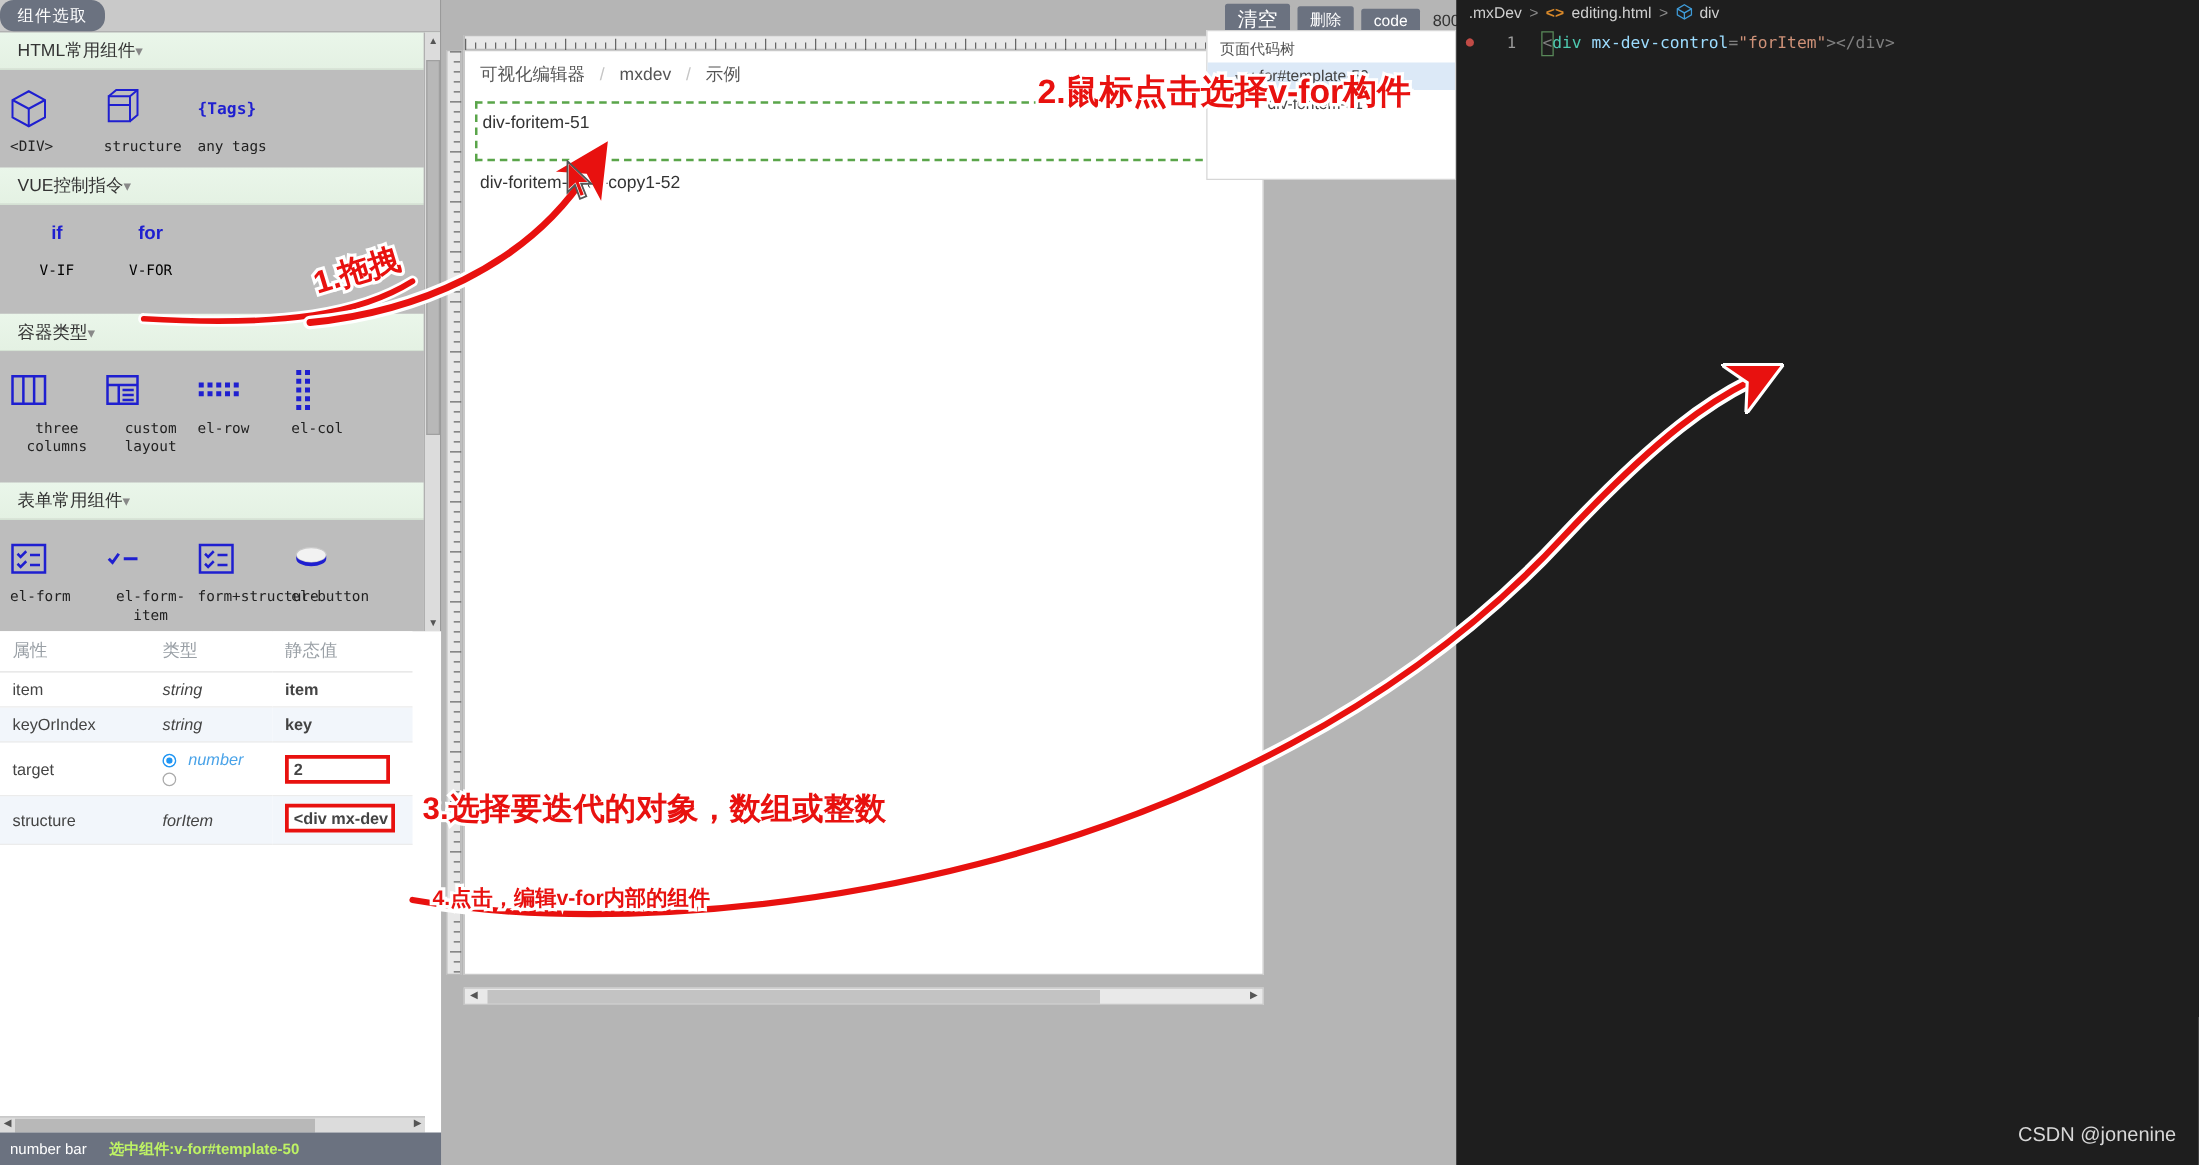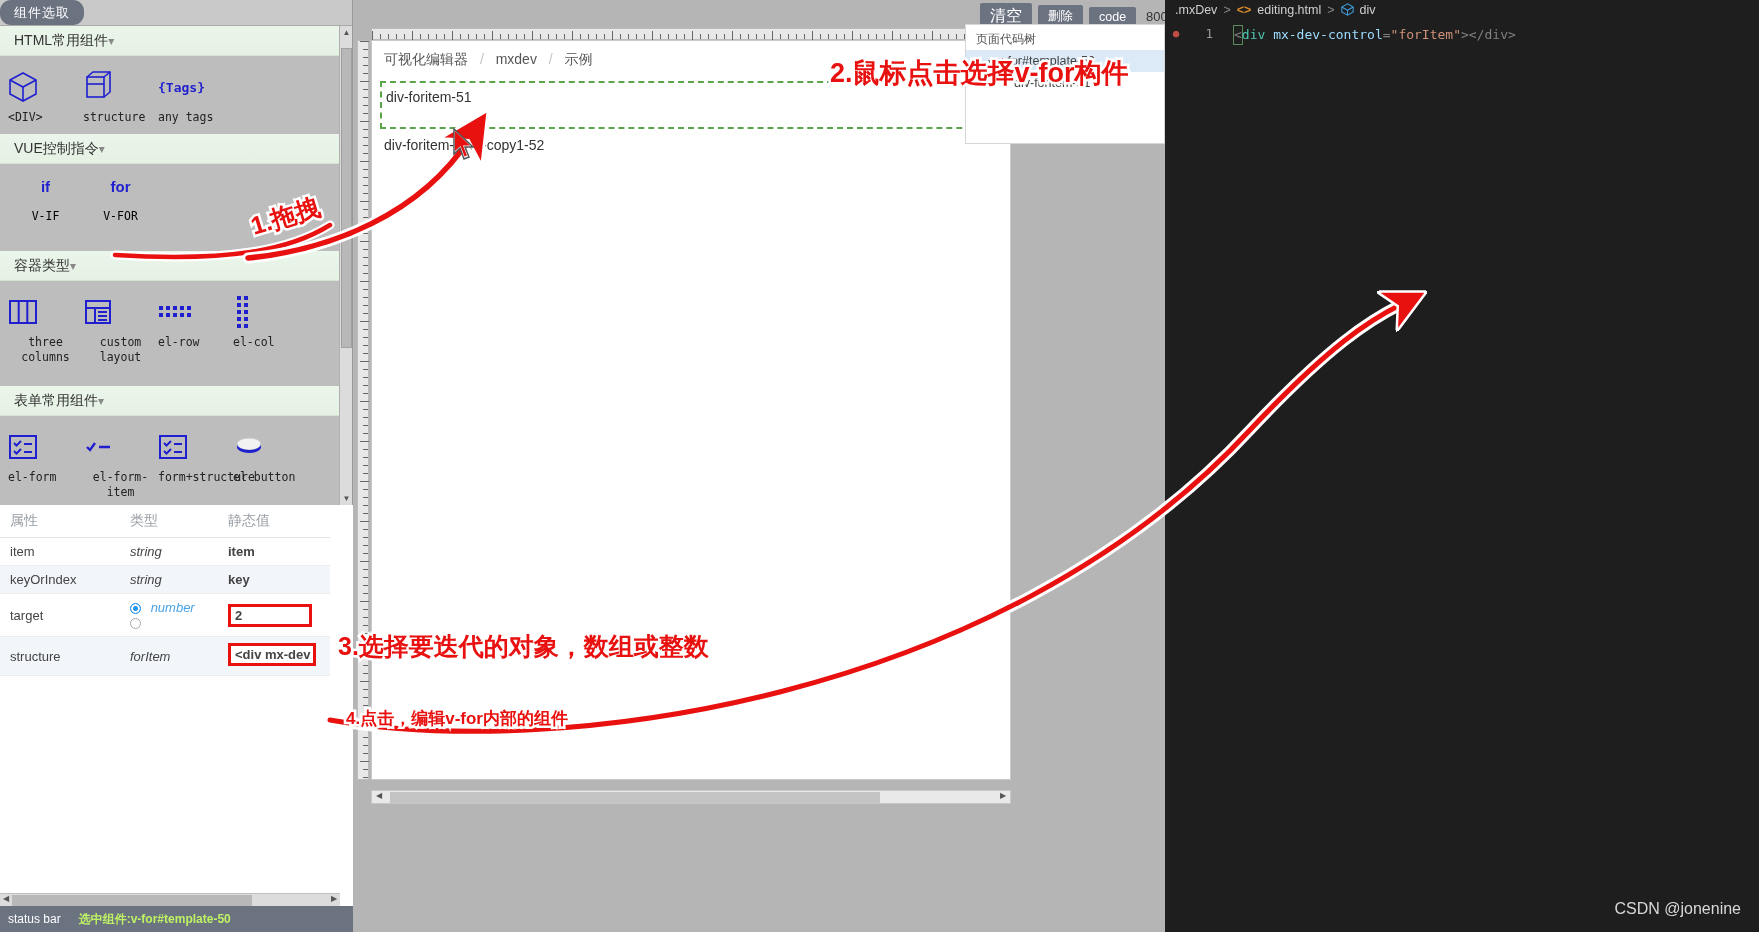--- a/index.html
+++ b/index.html
@@ -364,21 +364,21 @@
     </table>
 
     <div id="props-scrollbar">
       <div class="ar" style="left:0">◀</div>
       <div class="thumb"></div>
       <div class="ar" style="right:0">▶</div>
     </div>
   </div>
 
   <div id="statusbar">
-    <span>status bar</span>
+    <span>number bar</span>
     <span class="sel">选中组件:v-for#template-50</span>
   </div>
 </div>
 
 <div id="center">
   <div class="ruler-h" id="rh">
       <div class="tickH" style="left: 0px; height: 9px; top: 2px;"></div>
       <div class="tickH" style="left: 8px; height: 5px; top: 5px;"></div>
       <div class="tickH" style="left: 16px; height: 5px; top: 5px;"></div>
       <div class="tickH" style="left: 24px; height: 5px; top: 5px;"></div>

